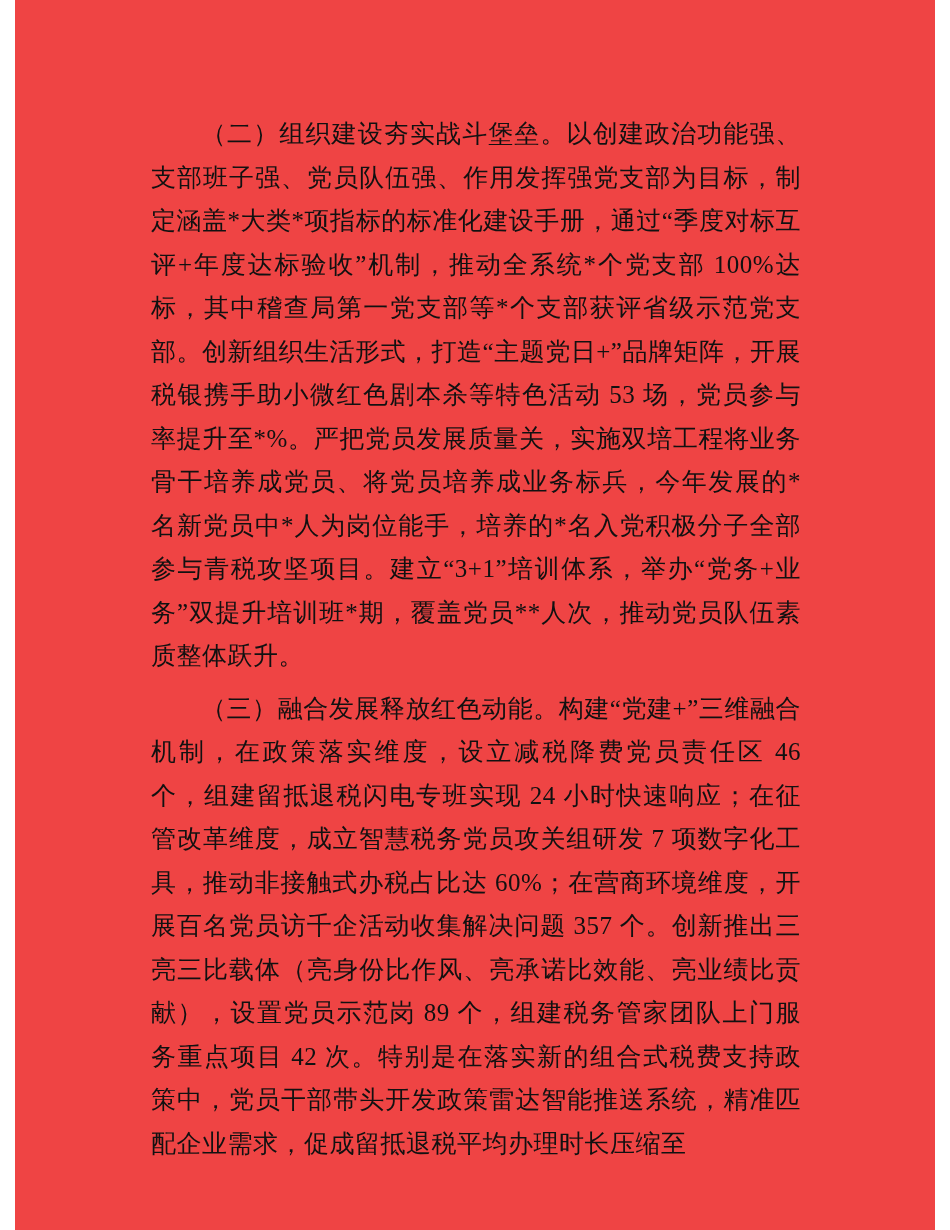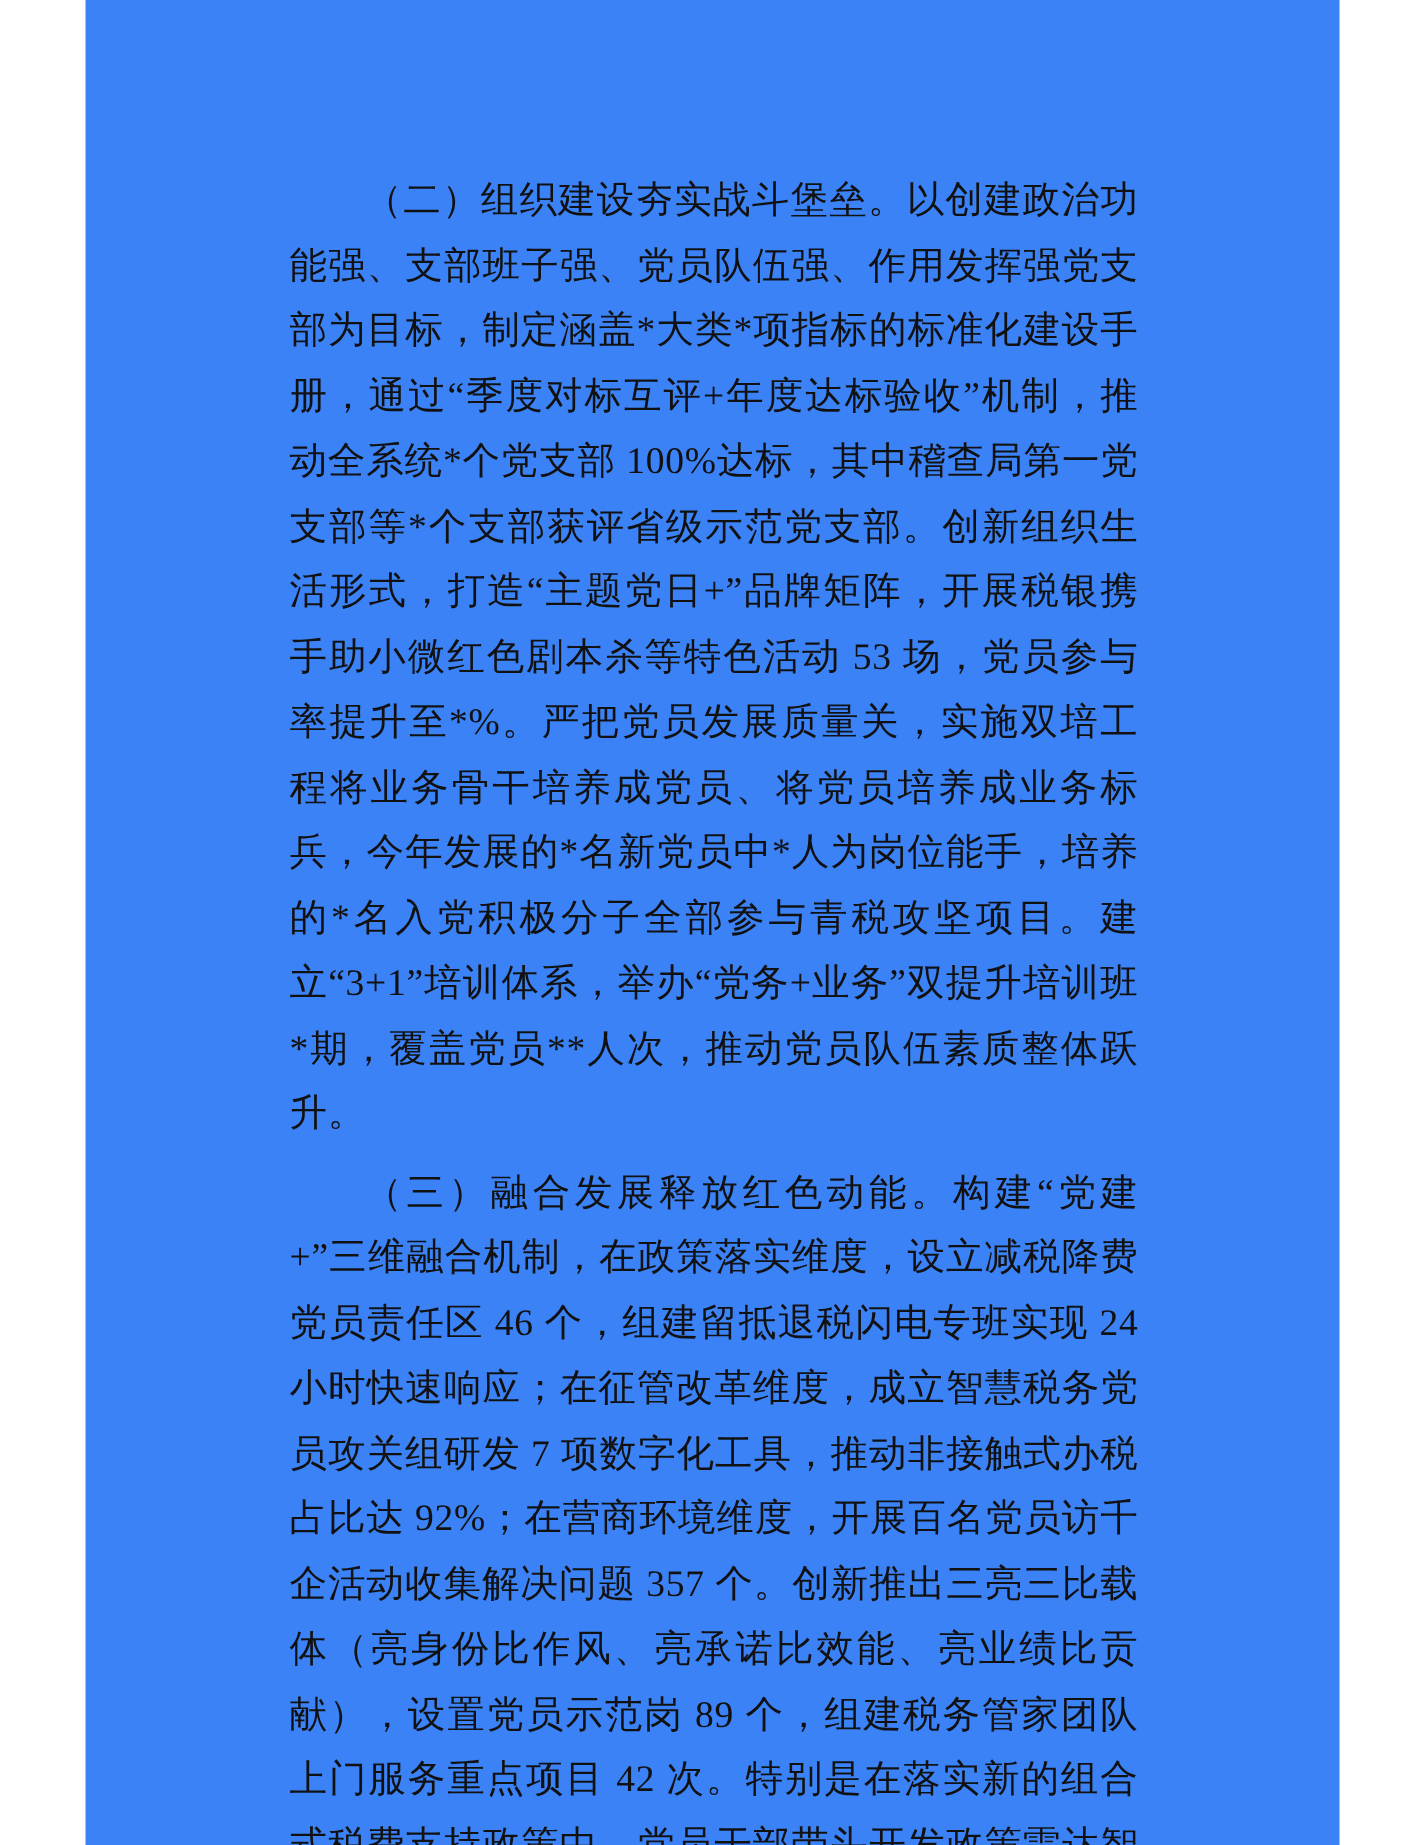--- a/index.html
+++ b/index.html
@@ -3,24 +3,24 @@
 <meta charset="utf-8">
 <style>
   
   html, body {
     margin: 0;
     padding: 0;
     background: #ffffff;
   }
   .page {
     position: relative;
-    width: 836px;
+    width: 920px;
     height: 1230px;
     margin: 0 auto;
-    background: #3b82f6;
+    background: #ef4444;
     box-sizing: border-box;
     padding: 112px 134px 0 136px;
     overflow: hidden;
   }
   .para {
     font-family: "Liberation Serif", "DejaVu Serif", serif;
     font-size: 25px;
     line-height: 43.5px;
     letter-spacing: 0.5px;
     color: #111111;
@@ -32,14 +32,14 @@
   }
   .para + .para {
     margin-top: 9px;
   }
 </style>
 </head>
 <body>
 
 <div class="page">
   <p class="para">（二）组织建设夯实战斗堡垒。以创建政治功能强、支部班子强、党员队伍强、作用发挥强党支部为目标，制定涵盖*大类*项指标的标准化建设手册，通过“季度对标互评+年度达标验收”机制，推动全系统*个党支部 100%达标，其中稽查局第一党支部等*个支部获评省级示范党支部。创新组织生活形式，打造“主题党日+”品牌矩阵，开展税银携手助小微红色剧本杀等特色活动 53 场，党员参与率提升至*%。严把党员发展质量关，实施双培工程将业务骨干培养成党员、将党员培养成业务标兵，今年发展的*名新党员中*人为岗位能手，培养的*名入党积极分子全部参与青税攻坚项目。建立“3+1”培训体系，举办“党务+业务”双提升培训班*期，覆盖党员**人次，推动党员队伍素质整体跃升。</p>
-  <p class="para">（三）融合发展释放红色动能。构建“党建+”三维融合机制，在政策落实维度，设立减税降费党员责任区 46 个，组建留抵退税闪电专班实现 24 小时快速响应；在征管改革维度，成立智慧税务党员攻关组研发 7 项数字化工具，推动非接触式办税占比达 92%；在营商环境维度，开展百名党员访千企活动收集解决问题 357 个。创新推出三亮三比载体（亮身份比作风、亮承诺比效能、亮业绩比贡献），设置党员示范岗 89 个，组建税务管家团队上门服务重点项目 42 次。特别是在落实新的组合式税费支持政策中，党员干部带头开发政策雷达智能推送系统，精准匹配企业需求，促成留抵退税平均办理时长压缩至</p>
+  <p class="para">（三）融合发展释放红色动能。构建“党建+”三维融合机制，在政策落实维度，设立减税降费党员责任区 46 个，组建留抵退税闪电专班实现 24 小时快速响应；在征管改革维度，成立智慧税务党员攻关组研发 7 项数字化工具，推动非接触式办税占比达 60%；在营商环境维度，开展百名党员访千企活动收集解决问题 357 个。创新推出三亮三比载体（亮身份比作风、亮承诺比效能、亮业绩比贡献），设置党员示范岗 89 个，组建税务管家团队上门服务重点项目 42 次。特别是在落实新的组合式税费支持政策中，党员干部带头开发政策雷达智能推送系统，精准匹配企业需求，促成留抵退税平均办理时长压缩至</p>
 </div>
 
 </body></html>

